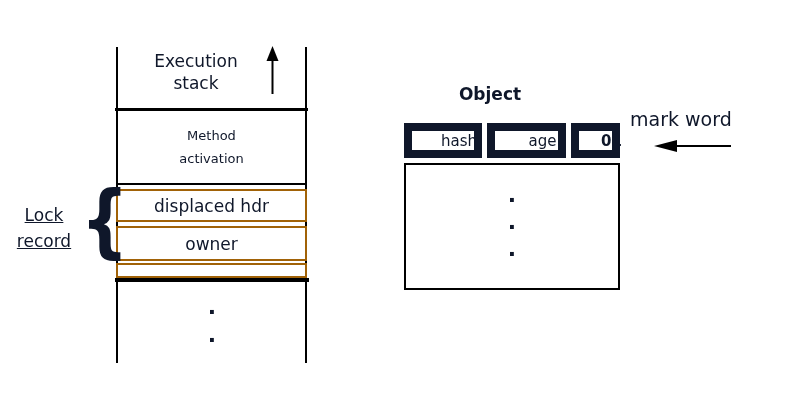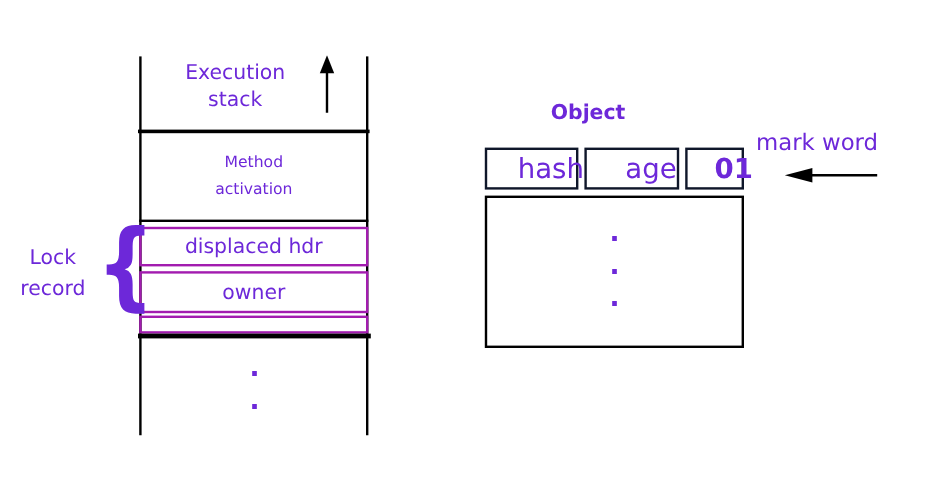--- a/index.html
+++ b/index.html
@@ -2,21 +2,21 @@
 <html><head>
 <meta charset="utf-8">
 <style>
   html, body { margin: 0; padding: 0; background: #ffffff; }
   .canvas {
     position: relative;
     width: 790px;
     height: 363px;
     background: #ffffff;
     font-family: "DejaVu Sans", "Liberation Sans", sans-serif;
-    color: #6d28d9;
+    color: #0f172a;
     overflow: hidden;
   }
   .abs { position: absolute; }
   .ink { background: #000000; }
 
   
   .rail { width: 2px; top: 47px; height: 340px; }
   .rail-left  { left: 116px; }
   .rail-right { left: 305px; }
 
@@ -31,60 +31,60 @@
   }
   .up-arrow { left: 264px; top: 46px; }
 
   .stack-label {
     left: 116px; top: 124px; width: 191px;
     text-align: center; font-size: 13px; line-height: 23px;
   }
 
   .cell {
     left: 116px; width: 191px;
-    border: 2px solid #a21caf; box-sizing: border-box;
+    border: 2px solid #a16207; box-sizing: border-box;
     display: flex; align-items: center; justify-content: center;
     font-size: 17px;
   }
   .cell-displaced { top: 189px; height: 33px; }
   .cell-owner     { top: 226px; height: 35px; }
   .cell-empty     { top: 263px; height: 15px; }
 
   .dot {
     width: 16px; height: 22px; text-align: center;
     font-size: 22px; line-height: 22px; font-weight: bold;
   }
   .stack-dot { left: 204px; }
   .stack-dot-1 { top: 296px; }
   .stack-dot-2 { top: 324px; }
   .stack-dot-3 { top: 352px; }
 
   
   .lock-label {
     left: 8px; top: 202px; width: 72px;
-    text-align: center; font-size: 17px; line-height: 26px;
+    text-align: center; font-size: 17px; line-height: 26px; text-decoration: underline;
   }
   .brace {
     left: 78px; top: 181px; width: 32px;
     font-size: 80px; line-height: 80px; font-weight: bold;
     text-align: center;
     transform: scaleX(0.85);
     transform-origin: center;
   }
 
   
   .object-title {
     left: 440px; top: 84px; width: 100px;
     text-align: center; font-size: 17px; line-height: 20px; font-weight: bold;
   }
   .obj-cell {
     top: 123px; height: 35px;
-    border: 2px solid #0f172a; box-sizing: border-box;
+    border: 8px solid #0f172a; box-sizing: border-box;
     display: flex; align-items: center; justify-content: center;
-    font-size: 23px;
+    font-size: 15px;
     padding-left: 32px;
   }
   .obj-cell-hash { left: 404px; width: 78px; }
   .obj-cell-age  { left: 487px; width: 79px; }
   .obj-cell-mark { left: 571px; width: 49px; font-weight: bold; }
   .obj-body {
     left: 404px; top: 163px; width: 216px; height: 127px;
     border: 2px solid #000000; box-sizing: border-box;
   }
   .obj-dot { left: 504px; }

